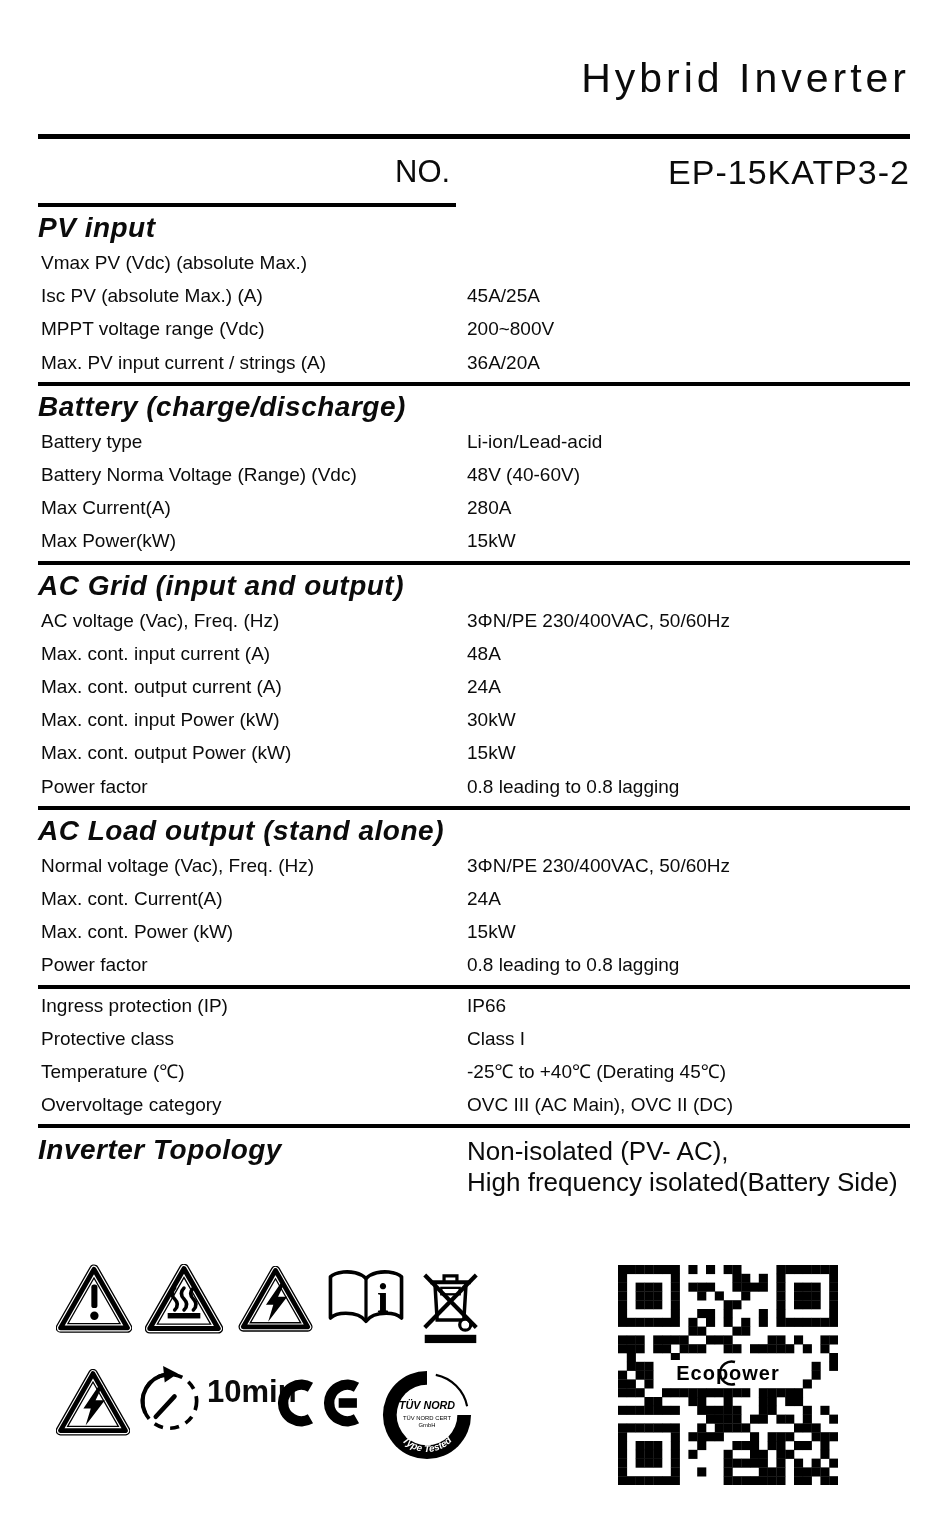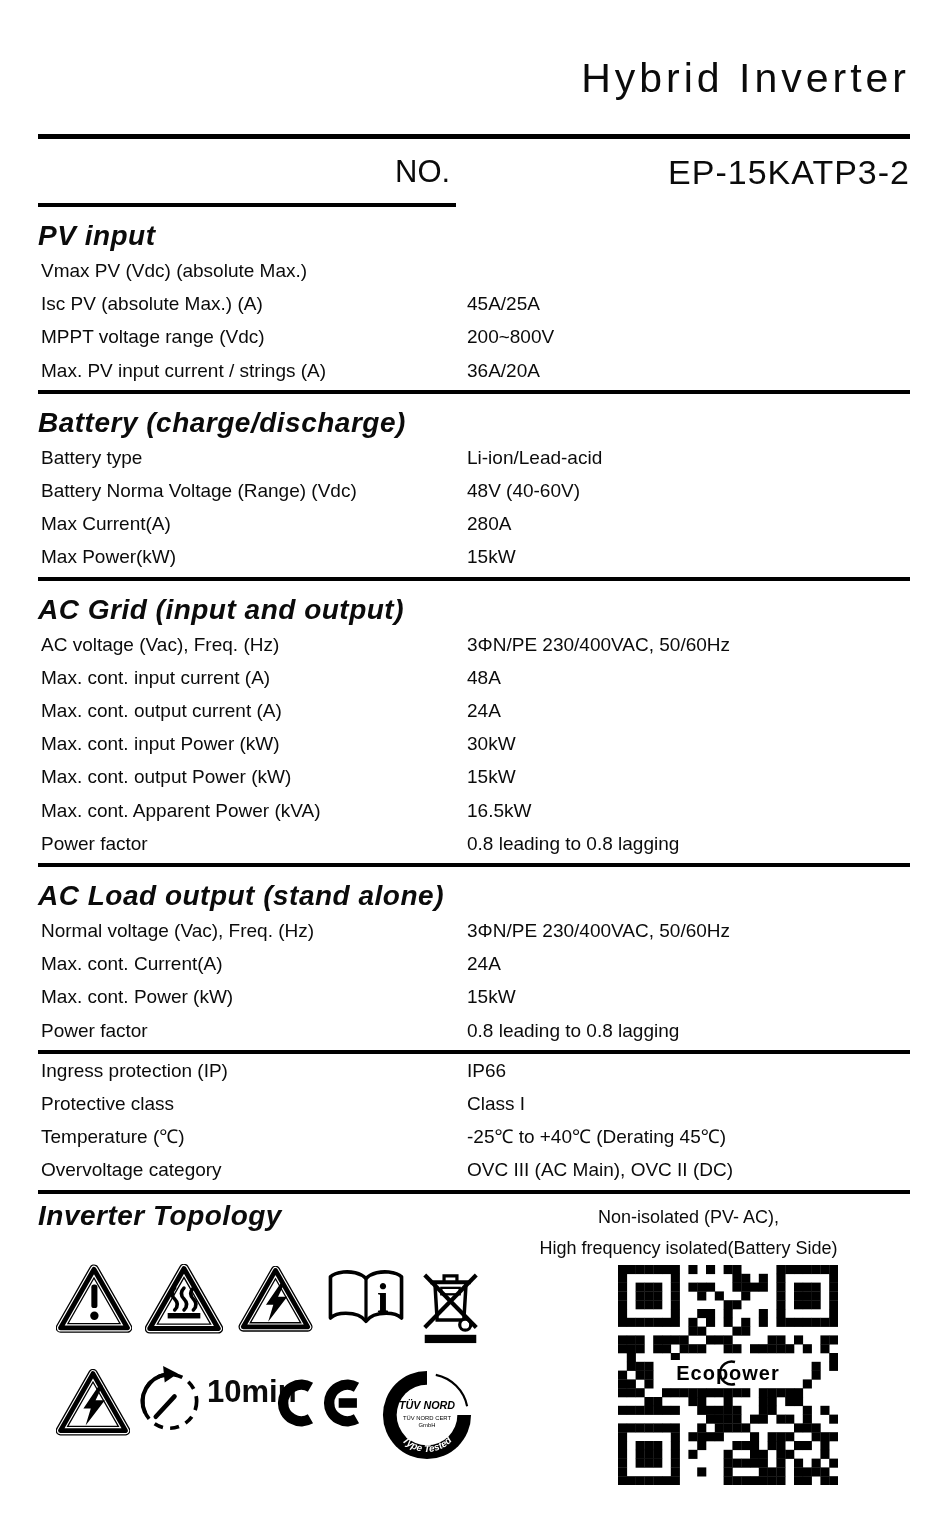--- a/index.html
+++ b/index.html
@@ -14,31 +14,31 @@
     letter-spacing:4px; margin-top:58px; line-height:1;
   }
   .rule { height:4px; background:#000; }
   .rule-title { margin-top:35px; height:5px; }
   .model-row { position:relative; height:50px; margin-top:8px;text-align:right; }
   .model { font-size:34px; letter-spacing:1px; line-height:50px; }
   .no-label { position:absolute; left:357px; top:2px; font-size:31px; line-height:46px; }
   .model-underline { width:418px; height:4px; background:#000; margin-top:6px; }
   .sec-h {
     font-size:28px; font-style:italic; font-weight:bold;
-    line-height:36px; margin-top:11px; letter-spacing:0.5px;
+    line-height:36px; margin-top:3px; letter-spacing:0.5px;
   }
   .row {
     display:grid; grid-template-columns:429px 1fr;
     font-size:19px; line-height:33.2px; white-space:nowrap;
   }
   .lbl { padding-left:3px; }
   .sec .rule { margin-top:3px; }
   .topo { display:grid; grid-template-columns:429px 1fr; margin-top:4px; }
   .topo .sec-h { margin-top:0; }
-  .topo-val { font-size:18px; line-height:31px; padding-top:4px; white-space:nowrap;text-align:center; }
+  .topo-val { font-size:26px; line-height:31px; padding-top:4px; white-space:nowrap; }
   .icons { position:absolute; left:0; top:1258px; width:945px; height:277px; }
   .ic { position:absolute; }
   .min-label { position:absolute; left:207px; top:116px; font-size:31px; font-weight:600; line-height:36px; }
   .qr-wrap { position:absolute; left:618px; top:7px; width:220px; height:220px; }
   .qr-wrap svg { display:block; }
   .qr-logo {
     position:absolute; left:30px; top:87px; width:160px; height:36px;
     display:flex; align-items:flex-end; justify-content:center; background:transparent;
   }
 </style>
@@ -122,24 +122,20 @@
       <span class="lbl">Max. cont. output current (A)</span>
       <span class="val">24A</span>
     </div>
     <div class="row">
       <span class="lbl">Max. cont. input Power (kW)</span>
       <span class="val">30kW</span>
     </div>
     <div class="row">
       <span class="lbl">Max. cont. output Power (kW)</span>
       <span class="val">15kW</span>
-    </div>
-    <div class="row">
-      <span class="lbl">Max. cont. Apparent Power (kVA)</span>
-      <span class="val">16.5kW</span>
     </div>
     <div class="row">
       <span class="lbl">Power factor</span>
       <span class="val">0.8 leading to 0.8 lagging</span>
     </div>
     <div class="rule"></div>
   </section>
 
   <section class="sec">
     <h2 class="sec-h">AC Load output (stand alone)</h2>

